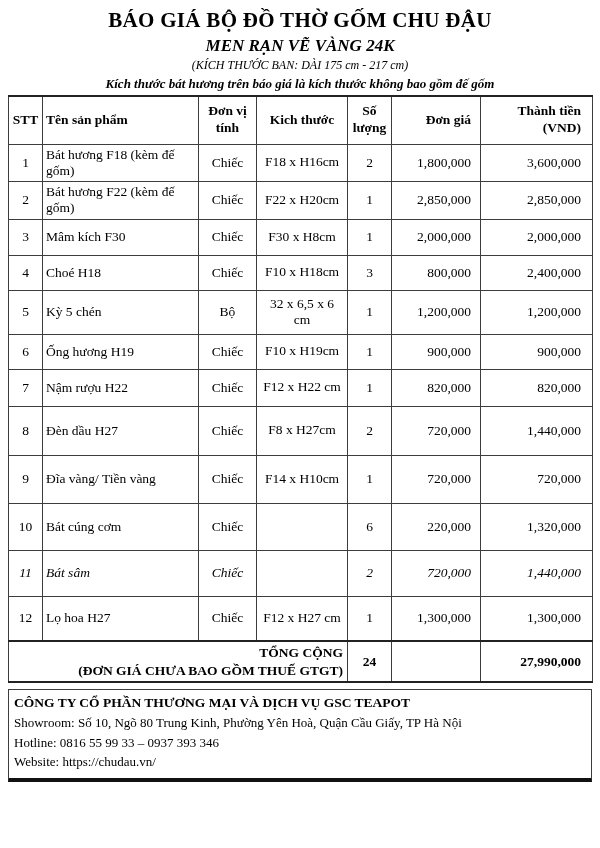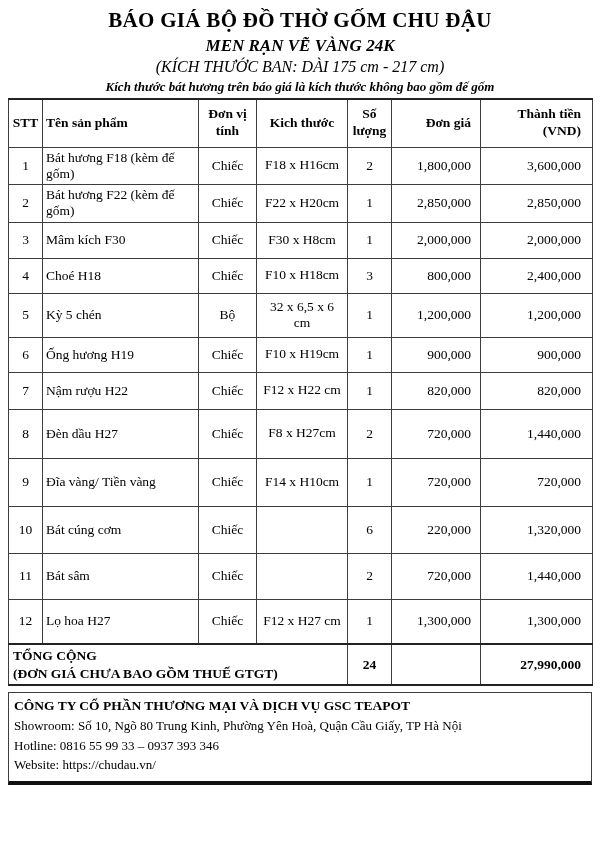--- a/index.html
+++ b/index.html
@@ -16,21 +16,21 @@
   
   .title-block { text-align: center; }
   .title {
     font-size: 21px; font-weight: bold; letter-spacing: 0.3px;
     margin-top: 3px;
   }
   .subtitle {
     font-size: 17px; font-weight: bold; font-style: italic;
     margin-top: 3px;
   }
-  .size-note { font-size: 16px; font-style: italic; margin-top: 2px; }
+  .size-note { font-size: 12px; font-style: italic; margin-top: 2px; }
   .disclaimer {
     font-size: 13px; font-weight: bold; font-style: italic;
     margin-top: 3px; margin-bottom: 3px;
   }
 
   
   table.price-table {
     border-collapse: collapse; table-layout: fixed;
     width: 584px;
     border: 1px solid #222;
@@ -57,27 +57,27 @@
   tbody tr:nth-child(1)  { height: 33px; }
   tbody tr:nth-child(2)  { height: 38px; }
   tbody tr:nth-child(3)  { height: 36px; }
   tbody tr:nth-child(4)  { height: 35px; }
   tbody tr:nth-child(5)  { height: 44px; }
   tbody tr:nth-child(6)  { height: 35px; }
   tbody tr:nth-child(7)  { height: 37px; }
   tbody tr:nth-child(8)  { height: 49px; }
   tbody tr:nth-child(9)  { height: 48px; }
   tbody tr:nth-child(10) { height: 47px; }
-  tbody tr:nth-child(11) { height: 46px; }
+  tbody tr:nth-child(11) { height: 46px; font-style: italic; }
   tbody tr:nth-child(12) { height: 45px; }
   tbody tr:nth-child(13) { height: 56px; }
 
   tfoot tr { height: 41px; }
   tfoot td { border-top: 2px solid #222; border-bottom: 2px solid #222; }
-  .total-label-cell { text-align: left; font-weight: bold; line-height: 1.3; }
+  .total-label-cell { text-align: right; font-weight: bold; line-height: 1.3; }
   .bold { font-weight: bold; }
 
   
   .footer-box {
     width: 584px;
     margin-top: 6px;
     border: 1px solid #3d3d3d;
     border-bottom: 4px solid #111;
     padding: 2px 5px 6px 5px;
   }

